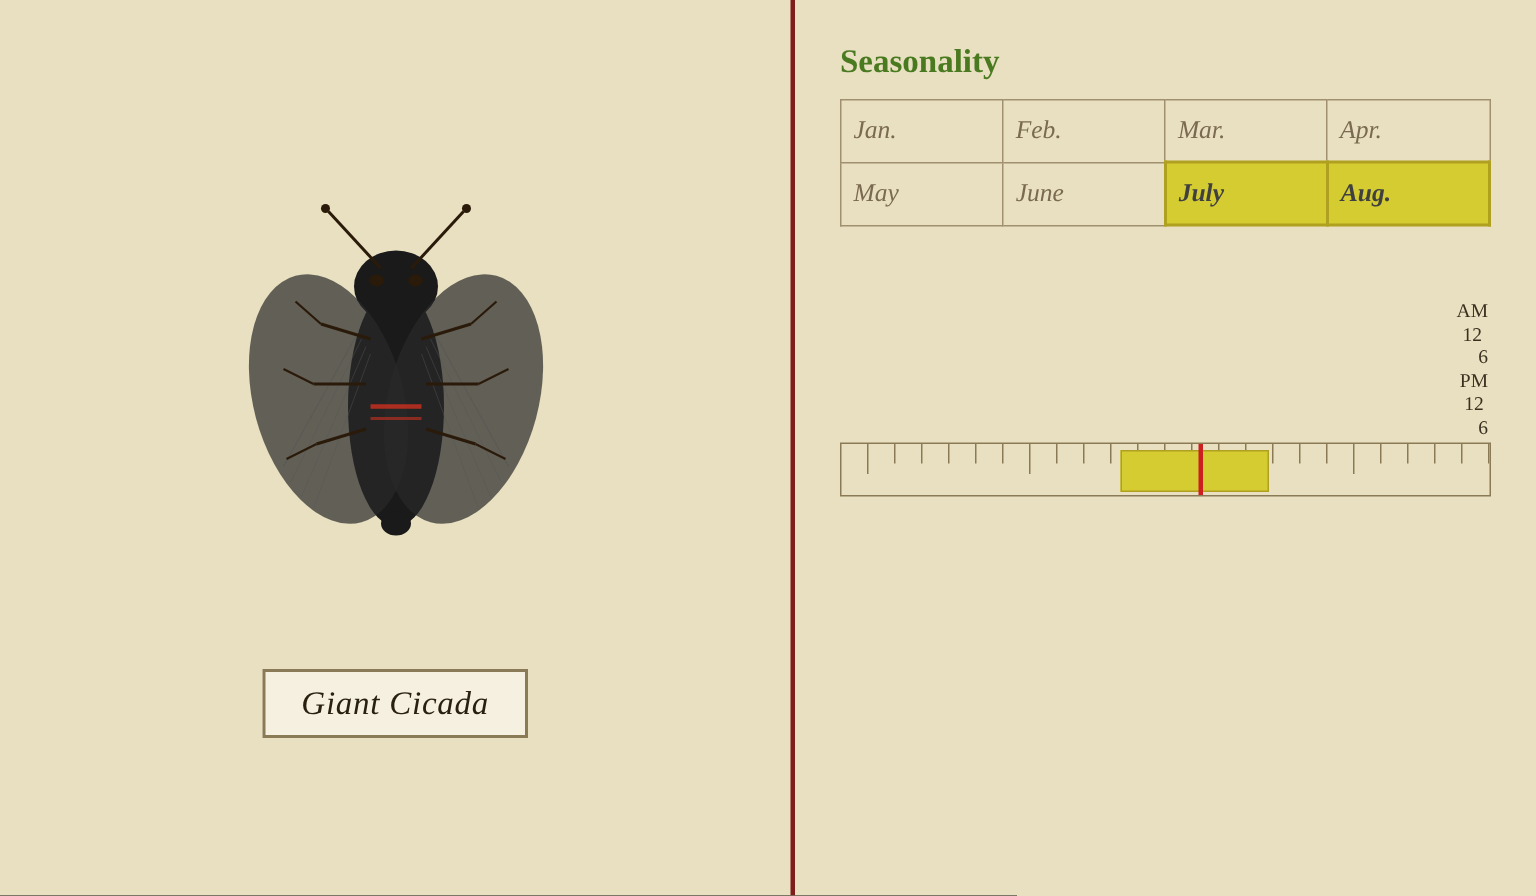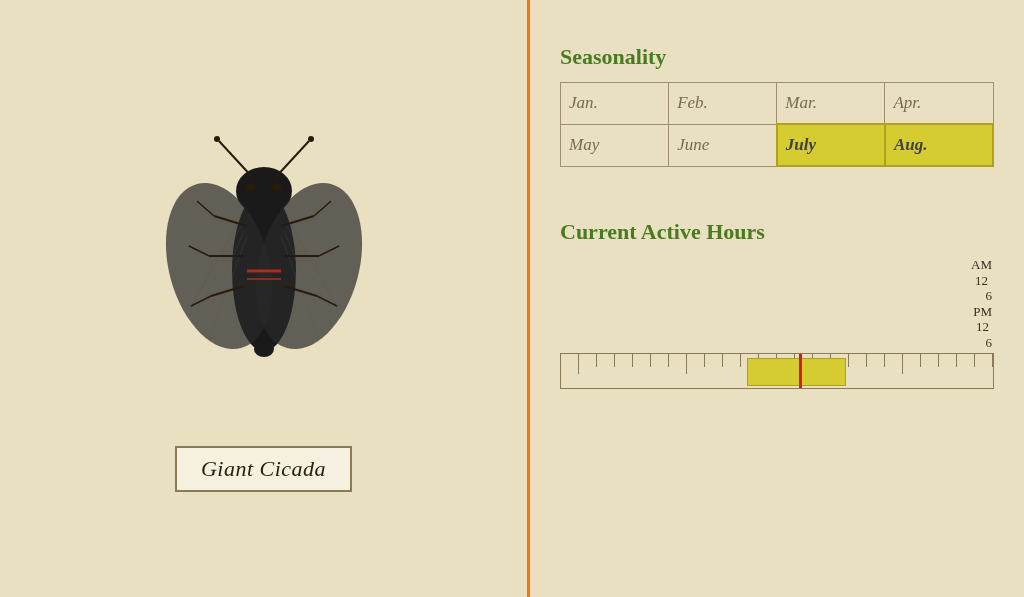--- a/index.html
+++ b/index.html
@@ -25,21 +25,21 @@
     
     .left-panel {
       width: 530px;
       height: 597px;
       background: #e8e0c0;
       display: flex;
       flex-direction: column;
       align-items: center;
       justify-content: center;
       position: relative;
-      border-right: 3px solid #f97316;
+      border-right: 3px solid #7f1d1d;
     }
 
     .cicada-image {
       width: 220px;
       height: 310px;
       display: flex;
       align-items: center;
       justify-content: center;
       margin-bottom: 30px;
       position: relative;
@@ -58,24 +58,24 @@
       font-size: 22px;
       font-style: italic;
       color: #2a2010;
       letter-spacing: 0.5px;
     }
 
     
     .right-panel {
       flex: 1;
       background: #e8e0c0;
-      padding: 44px 30px;
+      padding: 28px 30px;
       display: flex;
       flex-direction: column;
-      gap: 44px;
+      gap: 32px;
     }
 
     
     .section-title {
       font-size: 22px;
       font-weight: bold;
       color: #4a7a20;
       margin-bottom: 12px;
       font-family: 'Georgia', serif;
     }
@@ -258,21 +258,20 @@
               <td>May</td>
               <td>June</td>
               <td class="active-month">July</td>
               <td class="active-month">Aug.</td>
             </tr>
           </tbody>
       </table>
     </div>
 
     <div class="active-hours-section">
-      <div class="section-title">Current Active Hours</div>
 
       <div class="timeline-container">
 
         <div class="timeline-labels">
           <div class="timeline-label-group">
             <span>AM</span>
             <span>12</span>
           </div>
           <div class="timeline-label-group">
             <span></span>

